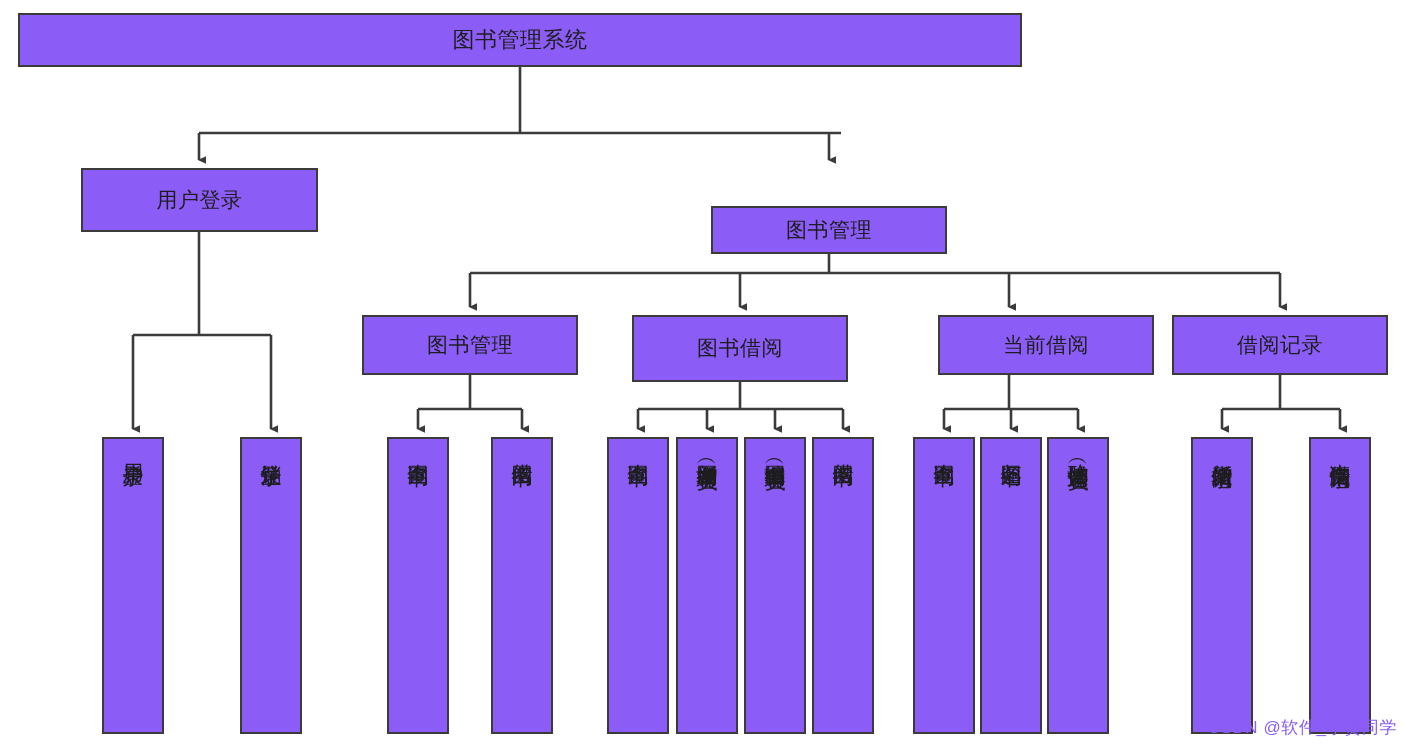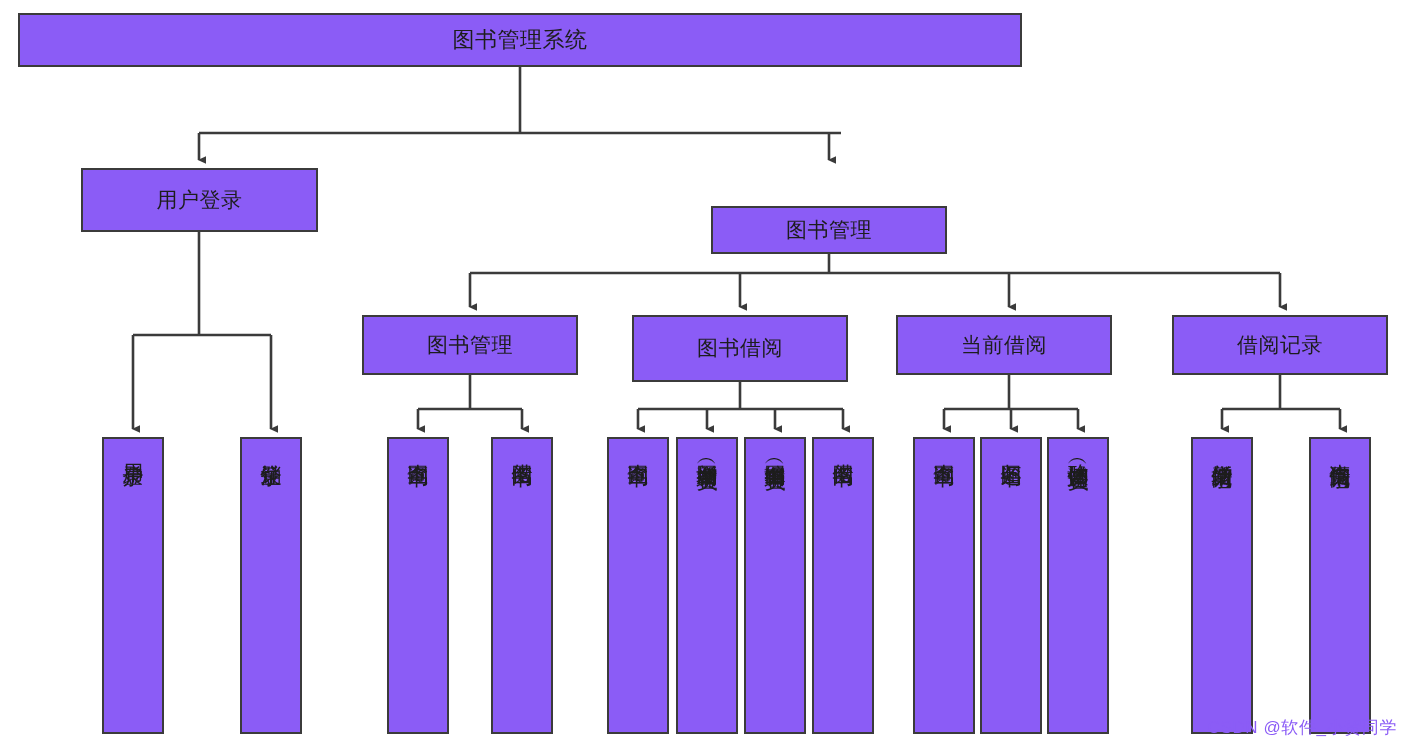--- a/index.html
+++ b/index.html
@@ -135,21 +135,21 @@
   <div class="node" style="left:711px; top:168px; width:236px; height:48px;margin-top:38px;">
     <span class="label">图书管理</span>
   </div>
 
   <div class="node" style="left:362px; top:315px; width:216px; height:60px;">
     <span class="label">图书管理</span>
   </div>
   <div class="node" style="left:632px; top:315px; width:216px; height:67px;">
     <span class="label">图书借阅</span>
   </div>
-  <div class="node" style="left:896px; top:315px; width:216px; height:60px;">
+  <div class="node" style="left:938px; top:315px; width:216px; height:60px;">
     <span class="label">当前借阅</span>
   </div>
   <div class="node" style="left:1172px; top:315px; width:216px; height:60px;">
     <span class="label">借阅记录</span>
   </div>
 
   <div class="node vertical" style="left:102px; top:437px; width:62px; height:297px;">
     <span class="label">用户登录</span>
   </div>
   <div class="node vertical" style="left:240px; top:437px; width:62px; height:297px;">

